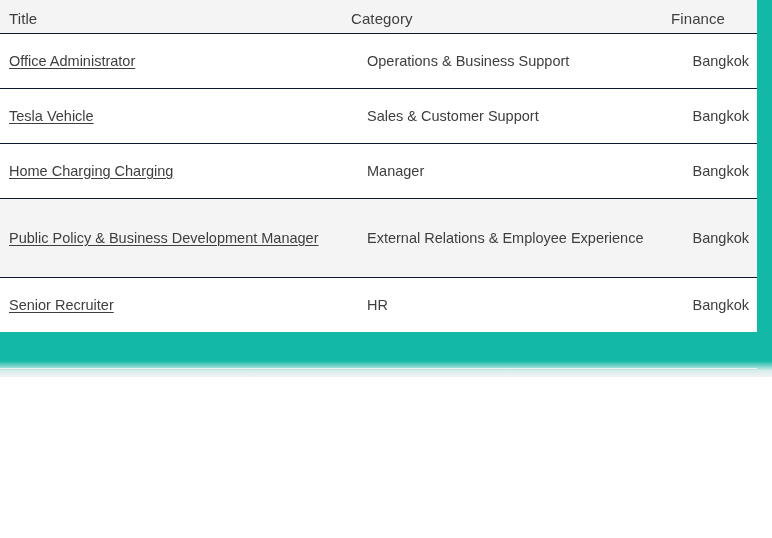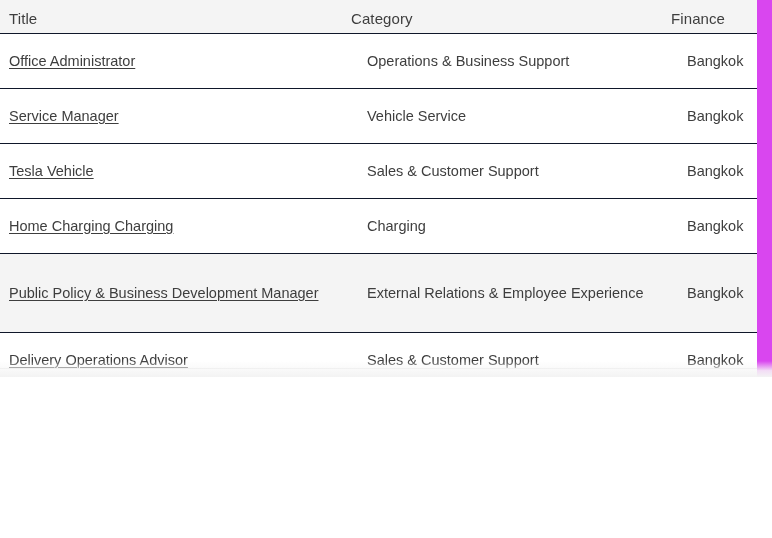--- a/index.html
+++ b/index.html
@@ -14,21 +14,21 @@
     font-family: "Liberation Sans", sans-serif;
     color: #3e3e3e;
     -webkit-font-smoothing: antialiased;
   }
 
   #job-table-viewport {
     position: relative;
     width: 772px;
     height: 377px;
     overflow: hidden;
-    background: #d946ef;
+    background: #14b8a6;
   }
 
   table.job-table {
     width: 757px;
     border-collapse: collapse;
     table-layout: fixed;
     font-size: 14.5px;
   }
 
   
@@ -81,21 +81,21 @@
 
   td.cell-title {
     padding-left: 9px;
     padding-right: 14px;
   }
   td.cell-category {
     padding-right: 20px;
   }
   td.cell-location {
     padding-right: 8px;
-    text-align: left;
+    text-align: right;
     white-space: nowrap;
   }
 
   tbody tr.is-tall td { height: 78px; }
 
   a.job-link {
     color: #3e3e3e;
     text-decoration: underline;
     text-underline-offset: 2px;
     text-decoration-thickness: 1px;
@@ -150,42 +150,32 @@
       </tr>
     </thead>
 
     <tbody id="job-table-body">
         <tr class="job-row">
           <td class="cell-title"><a class="job-link">Office Administrator</a></td>
           <td class="cell-category"><span class="cat-text">Operations &amp; Business Support</span></td>
           <td class="cell-location"><span class="loc-text">Bangkok</span></td>
         </tr>
         <tr class="job-row">
-          <td class="cell-title"><a class="job-link">Service Manager</a></td>
-          <td class="cell-category"><span class="cat-text">Vehicle Service</span></td>
-          <td class="cell-location"><span class="loc-text">Bangkok</span></td>
-        </tr>
-        <tr class="job-row">
           <td class="cell-title"><a class="job-link">Tesla Vehicle</a></td>
           <td class="cell-category"><span class="cat-text">Sales &amp; Customer Support</span></td>
           <td class="cell-location"><span class="loc-text">Bangkok</span></td>
         </tr>
         <tr class="job-row">
           <td class="cell-title"><a class="job-link">Home Charging Charging</a></td>
-          <td class="cell-category"><span class="cat-text">Charging</span></td>
+          <td class="cell-category"><span class="cat-text">Manager</span></td>
           <td class="cell-location"><span class="loc-text">Bangkok</span></td>
         </tr>
         <tr class="job-row is-highlighted is-tall">
           <td class="cell-title"><a class="job-link">Public Policy &amp; Business Development Manager</a></td>
           <td class="cell-category"><span class="cat-text">External Relations &amp; Employee Experience</span></td>
-          <td class="cell-location"><span class="loc-text">Bangkok</span></td>
-        </tr>
-        <tr class="job-row">
-          <td class="cell-title"><a class="job-link">Delivery Operations Advisor</a></td>
-          <td class="cell-category"><span class="cat-text">Sales &amp; Customer Support</span></td>
           <td class="cell-location"><span class="loc-text">Bangkok</span></td>
         </tr>
         <tr class="job-row">
           <td class="cell-title"><a class="job-link">Senior Recruiter</a></td>
           <td class="cell-category"><span class="cat-text">HR</span></td>
           <td class="cell-location"><span class="loc-text">Bangkok</span></td>
         </tr>
       </tbody>
   </table>
 

